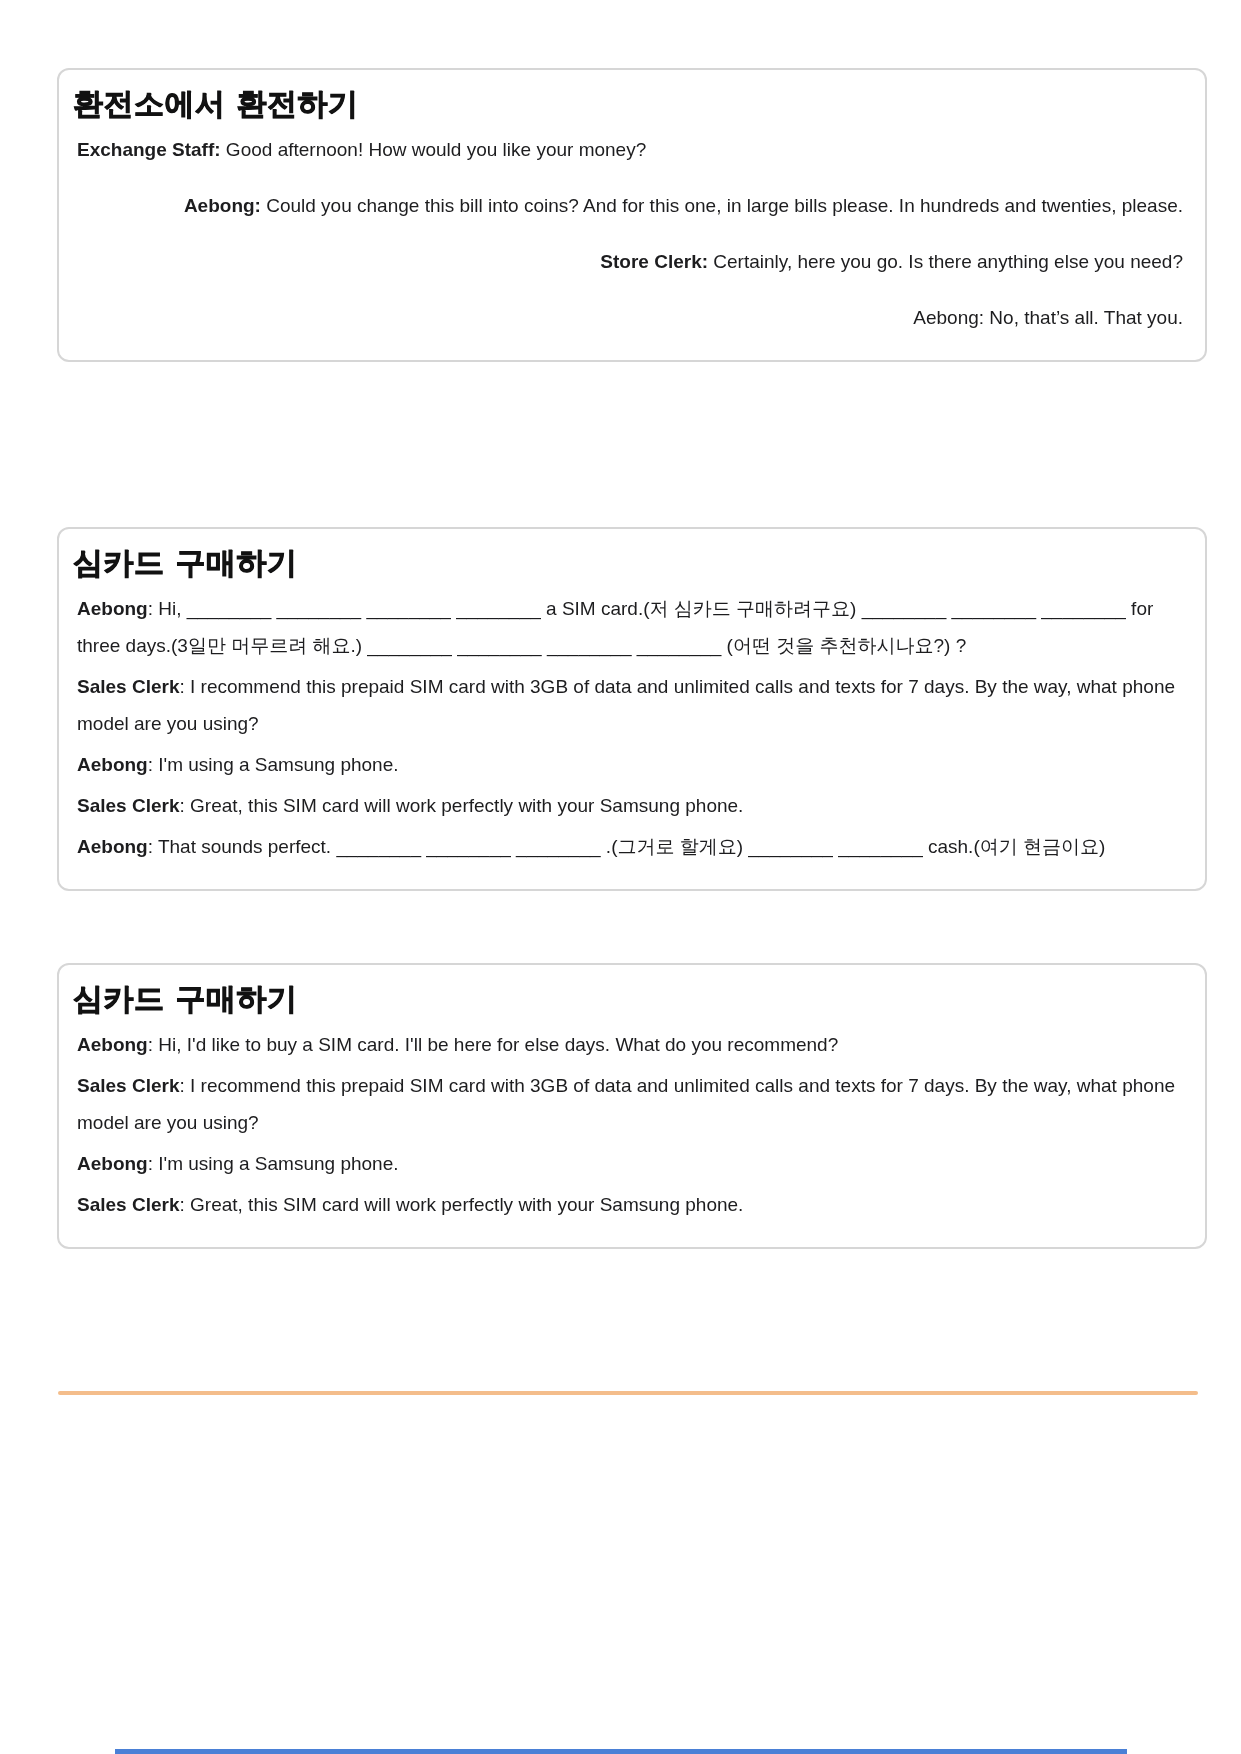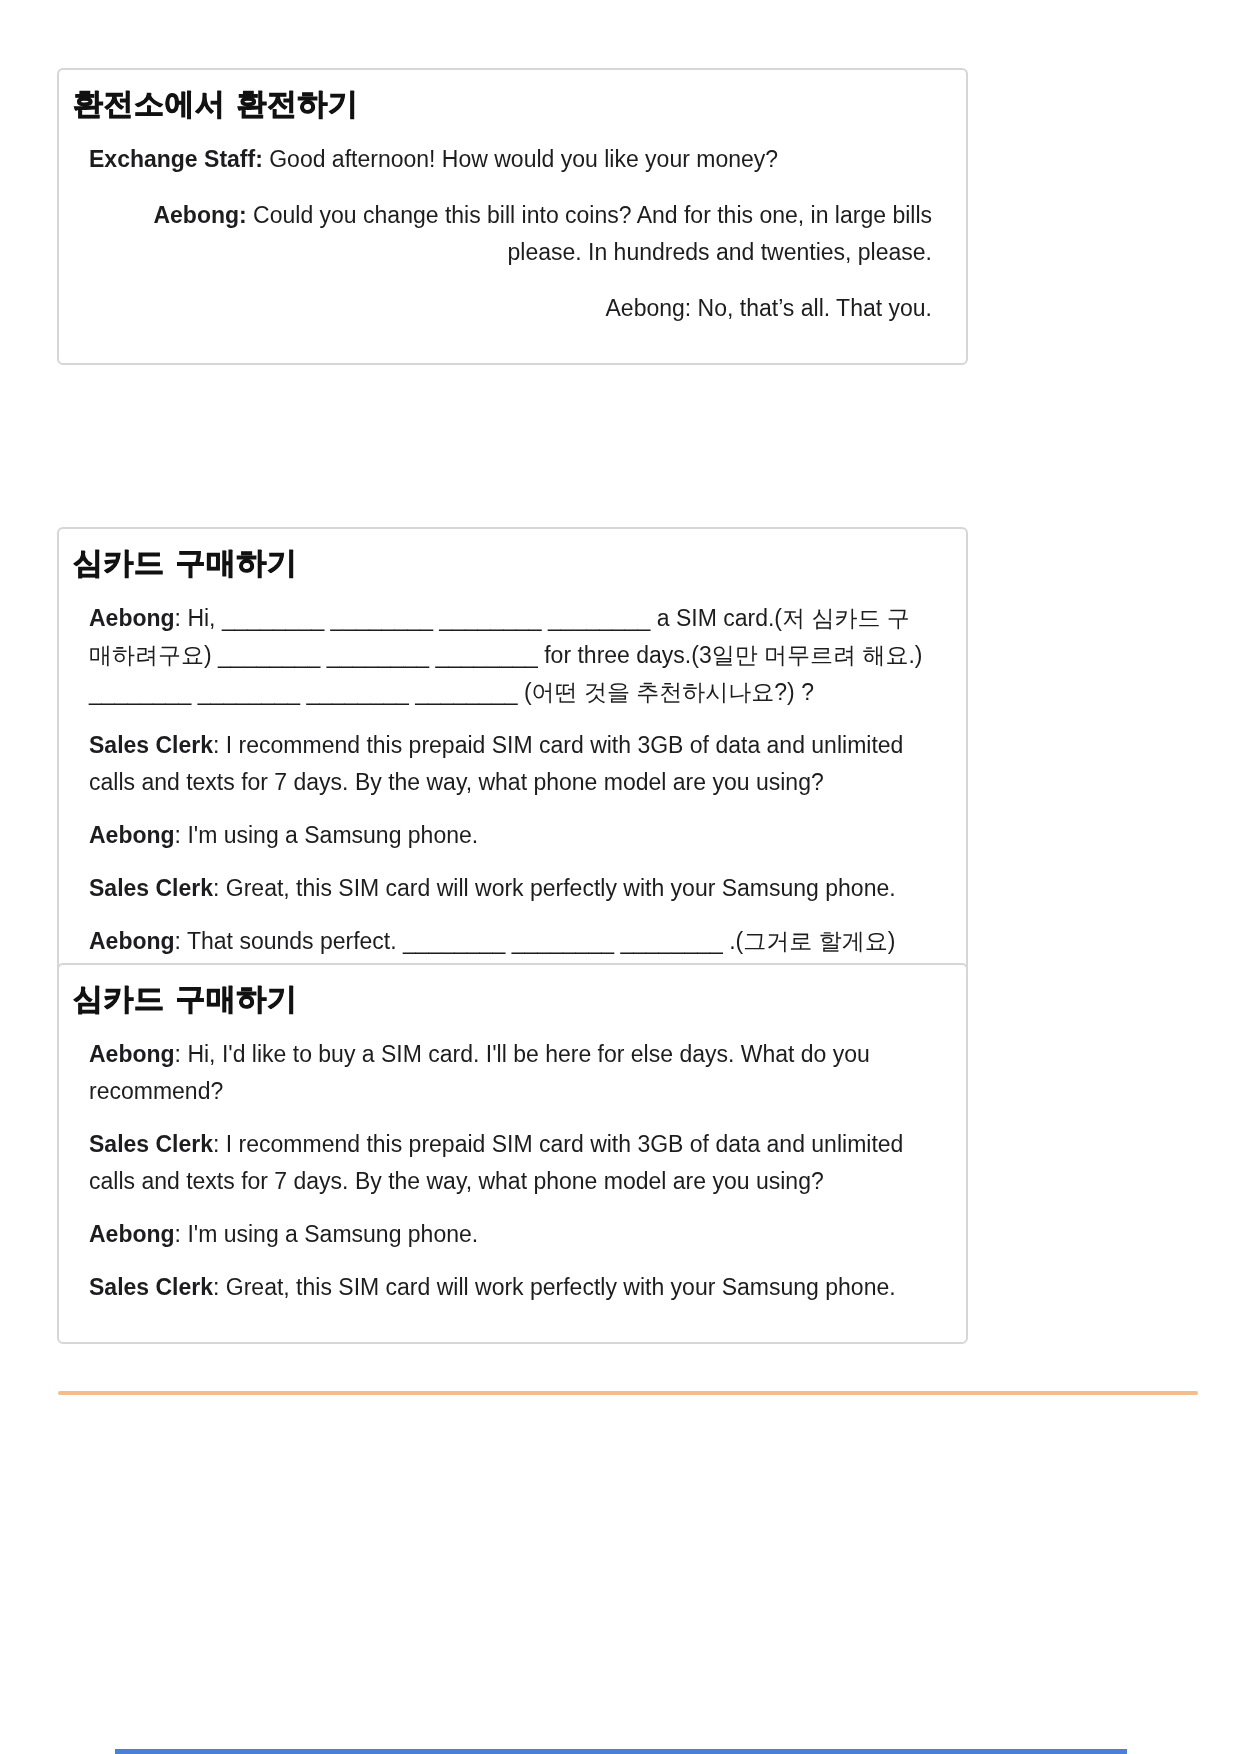--- a/index.html
+++ b/index.html
@@ -11,42 +11,42 @@
     width: 1241px;
     height: 1754px;
     position: relative;
     overflow: hidden;
     font-family: "Liberation Sans", "DejaVu Sans", sans-serif;
     color: #1d1d1f;
   }
   .callout-box {
     position: absolute;
     left: 57px;
-    width: 911px;
+    width: 1150px;
     box-sizing: border-box;
     border: 2px solid #d6d6d6;
-    border-radius: 6px;
+    border-radius: 12px;
     background: #ffffff;
     padding: 6px 18px 20px 14px;
   }
   #box-exchange { top: 68px; }
   #box-simcard-blanks { top: 527px; }
   #box-simcard-full { top: 963px; }
   .box-title {
     font-family: "DejaVu Sans", "Liberation Sans", sans-serif;
     font-size: 30px;
     font-weight: 900;
     letter-spacing: 0.5px;
     margin: 8px 0 6px 0;
     -webkit-text-stroke: 0.9px #111111;
   }
   .para {
-    font-size: 23px;
+    font-size: 19px;
     line-height: 37px;
-    margin: 16px;
+    margin: 4px;
   }
   .spaced .para + .para { margin-top: 19px; text-align: right; }
   .b { font-weight: 700; }
   .divider-orange {
     position: absolute;
     top: 1391px;
     left: 58px;
     width: 1140px;
     height: 4px;
     border-radius: 3px;
@@ -61,20 +61,21 @@
     background: #4a80d6;
   }
 </style>
 </head>
 <body>
 
 <div class="callout-box spaced" id="box-exchange">
   <h2 class="box-title">환전소에서 환전하기</h2>
   <p class="para"><span class="b">Exchange Staff:</span><span> Good afternoon! How would you like your money?</span></p>
   <p class="para"><span class="b">Aebong:</span><span> Could you change this bill into coins? And for this one, in large bills please. In hundreds and twenties, please.</span></p>
+  <p class="para"><span class="b">Store Clerk:</span><span> Certainly, here you go. Is there anything else you need?</span></p>
   <p class="para"><span>Aebong:</span><span> No, that’s all. That you.</span></p>
 </div>
 
 <div class="callout-box" id="box-simcard-blanks">
   <h2 class="box-title">심카드 구매하기</h2>
   <p class="para"><span class="b">Aebong</span><span>: Hi, ________ ________ ________ ________ a SIM card.(저 심카드 구매하려구요) ________ ________ ________ for three days.(3일만 머무르려 해요.) ________ ________ ________ ________ (어떤 것을 추천하시나요?) ?</span></p>
   <p class="para"><span class="b">Sales Clerk</span><span>: I recommend this prepaid SIM card with 3GB of data and unlimited calls and texts for 7 days. By the way, what phone model are you using?</span></p>
   <p class="para"><span class="b">Aebong</span><span>: I'm using a Samsung phone.</span></p>
   <p class="para"><span class="b">Sales Clerk</span><span>: Great, this SIM card will work perfectly with your Samsung phone.</span></p>
   <p class="para"><span class="b">Aebong</span><span>: That sounds perfect. ________ ________ ________ .(그거로 할게요) ________ ________ cash.(여기 현금이요)</span></p>

